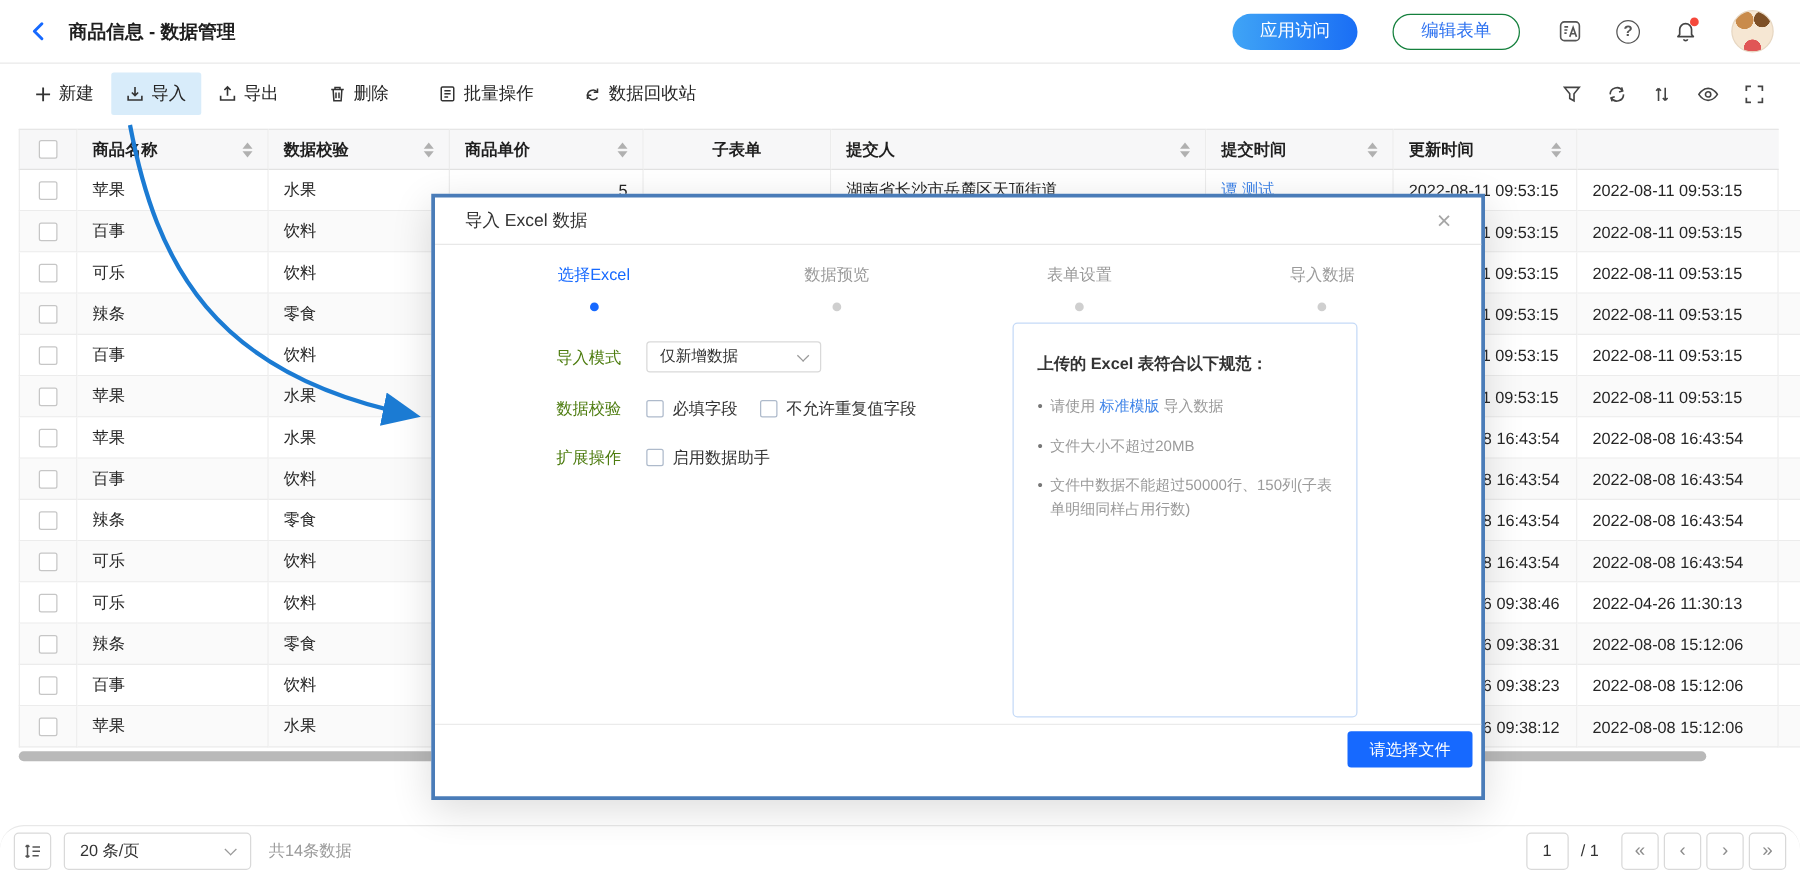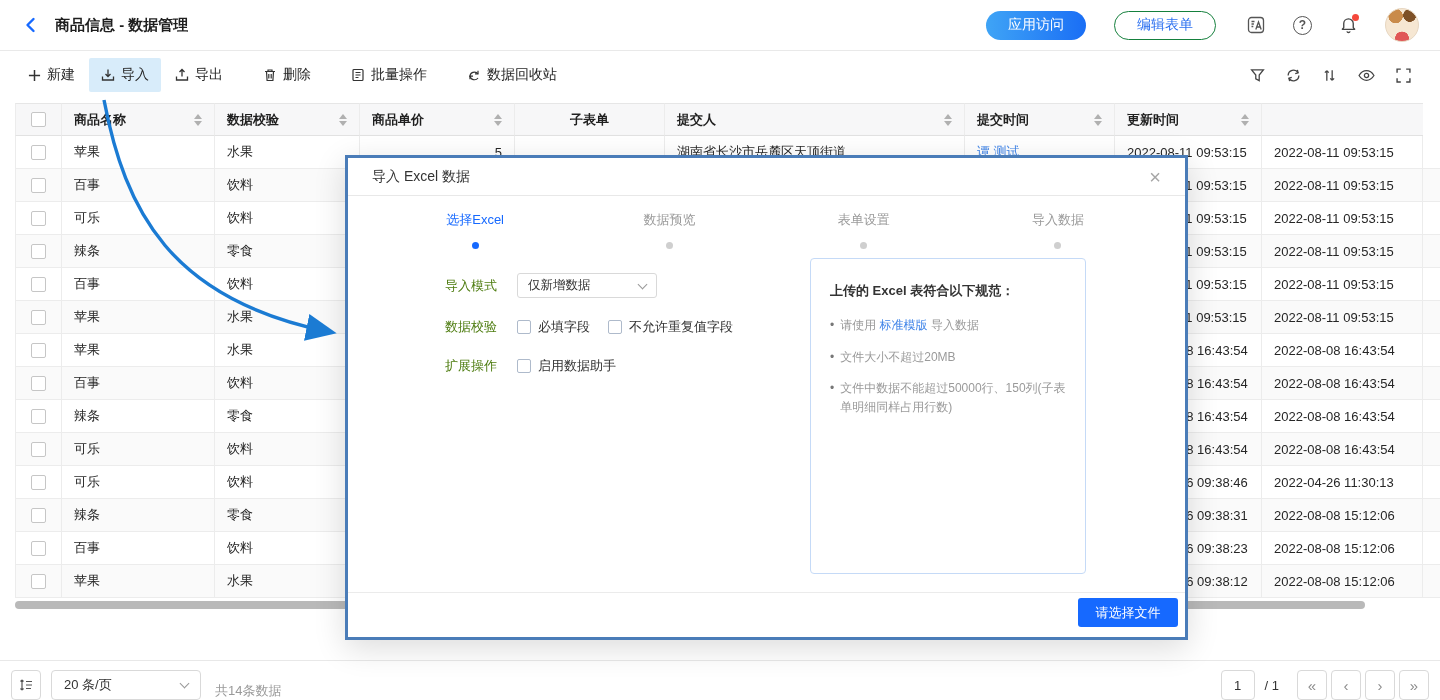--- a/index.html
+++ b/index.html
@@ -66,21 +66,21 @@
   .sort i { display:block; width:0; height:0; border-left:4px solid transparent; border-right:4px solid transparent; }
   .sort .up { border-bottom:5px solid #b0b0b0; }
   .sort .dn { border-top:5px solid #b0b0b0; }
   .checkbox { width:15px; height:15px; border:1px solid #c6c6c6; border-radius:2px; background:#fff; cursor:pointer; }
 
   .hscrollbar { position:absolute; top:601px; left:15px; width:1350px; height:8px;
     border-radius:4px; background:#b9b9b9; z-index:2; cursor:pointer; }
 
   
   .footer { position:absolute; top:660px; left:0; right:0; height:40px;
-    border-top:1px solid #e8e8e8; background:#fff; display:flex; align-items:flex-end; padding:0 11px; z-index:5; }
+    border-top:1px solid #e8e8e8; background:#fff; display:flex; align-items:center; padding:0 11px; z-index:5;border-radius:19px; }
   .sq-btn { width:30px; height:30px; border:1px solid #d9d9d9; border-radius:4px; background:#fff;
     display:flex; align-items:center; justify-content:center; cursor:pointer; color:#555; }
   .pagesize { width:150px; height:30px; border:1px solid #d9d9d9; border-radius:4px; margin-left:10px;
     display:flex; align-items:center; padding:0 12px; cursor:pointer; color:#333; }
   .chev { width:7px; height:7px; border-right:1.4px solid #999; border-bottom:1.4px solid #999;
     transform:rotate(45deg); margin-left:auto; margin-top:-3px; }
   .total-text { color:#9a9a9a; margin-left:14px; }
   .footer-right { margin-left:auto; display:flex; align-items:center; }
   .page-input { width:34px; height:30px; border:1px solid #d9d9d9; border-radius:4px; text-align:center;
     color:#333; font-size:13px; }
@@ -108,21 +108,21 @@
   .cb { width:14px; height:14px; border:1px solid #aebacb; border-radius:2px; background:#fff; cursor:pointer; }
   .cb-label { margin-left:7px; color:#333; }
   .cb-group { display:flex; align-items:center; }
   .cb-group + .cb-group { margin-left:18px; }
   .rules-panel { position:absolute; left:462px; top:100px; width:276px; height:316px;
     border:1px solid #c5daf7; border-radius:4px; padding:23px 19px; background:#fff; }
   .rules-title { font-weight:700; color:#333; font-size:13px; margin-bottom:16px; }
   .rule { display:flex; font-size:12px; color:#9a9a9a; line-height:1.55; margin-bottom:13px; }
   .rule .dot-b { color:#777; margin-right:6px; }
   .rule a { color:#3f84e8; text-decoration:none; cursor:pointer; }
-  .modal-footer { position:absolute; left:0; right:0; bottom:4px; height:41px;
+  .modal-footer { position:absolute; left:0; right:0; bottom:17px; height:41px;
     border-top:1px solid #ebebeb; }
   .btn-file { position:absolute; right:7px; top:5px; width:100px; height:29px;
     background:#1669ff; color:#fff; border:none; border-radius:3px; font-size:13px; cursor:pointer; }
 
   
   .arrow-overlay { position:absolute; top:0; left:0; width:1440px; height:700px;
     z-index:60; pointer-events:none; }
 </style>
 </head>
 <body>

